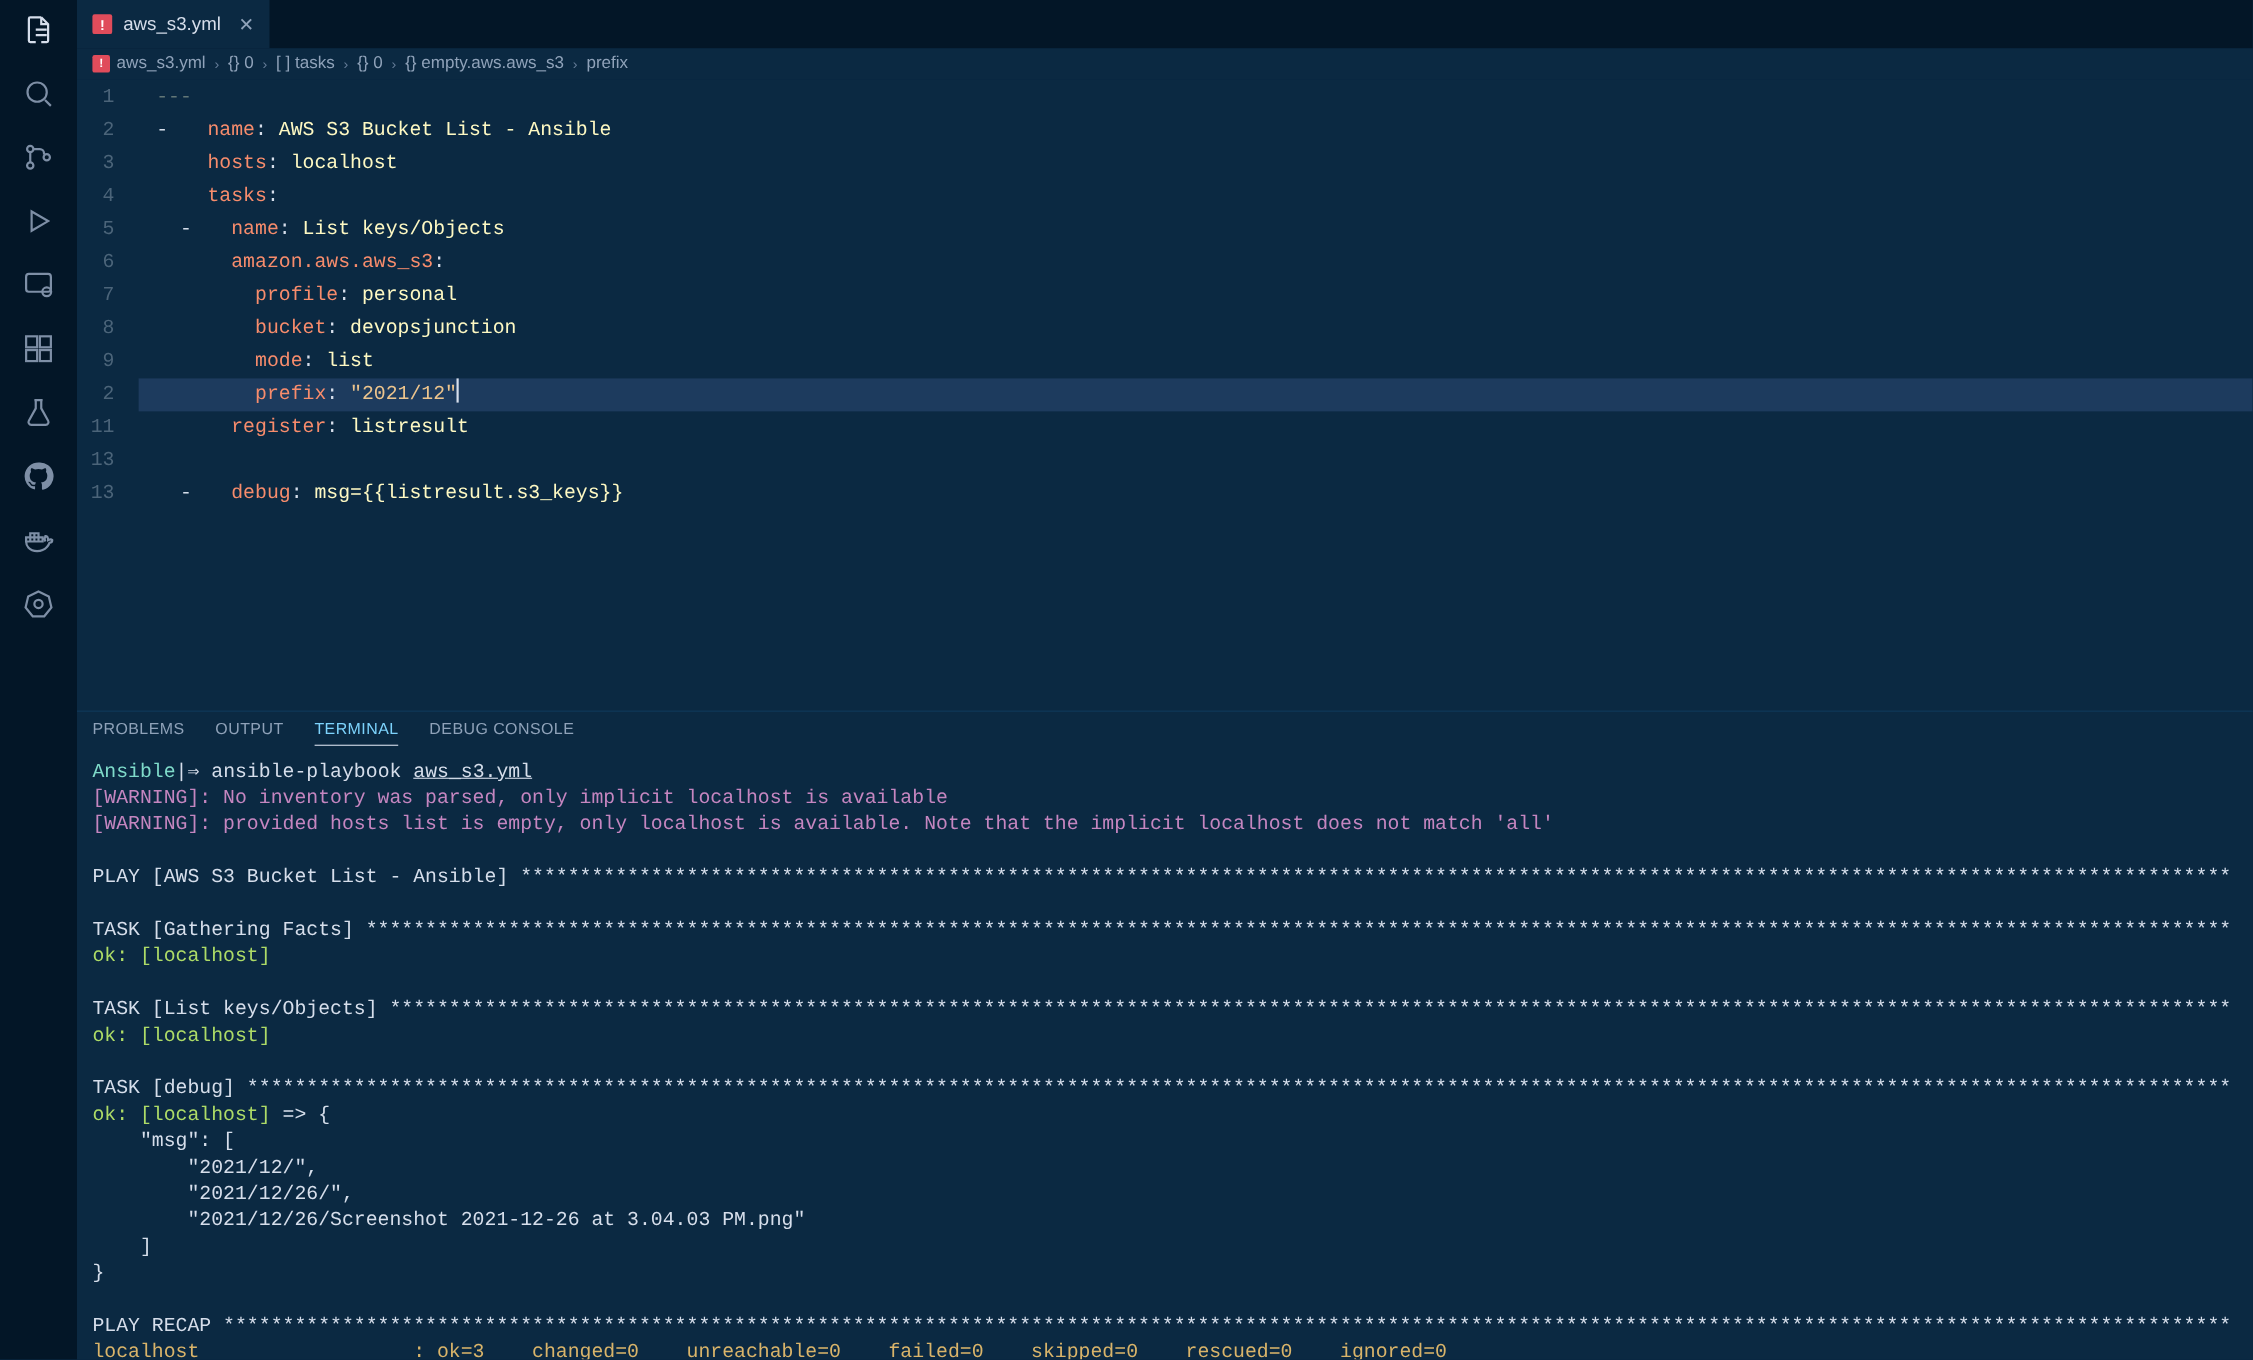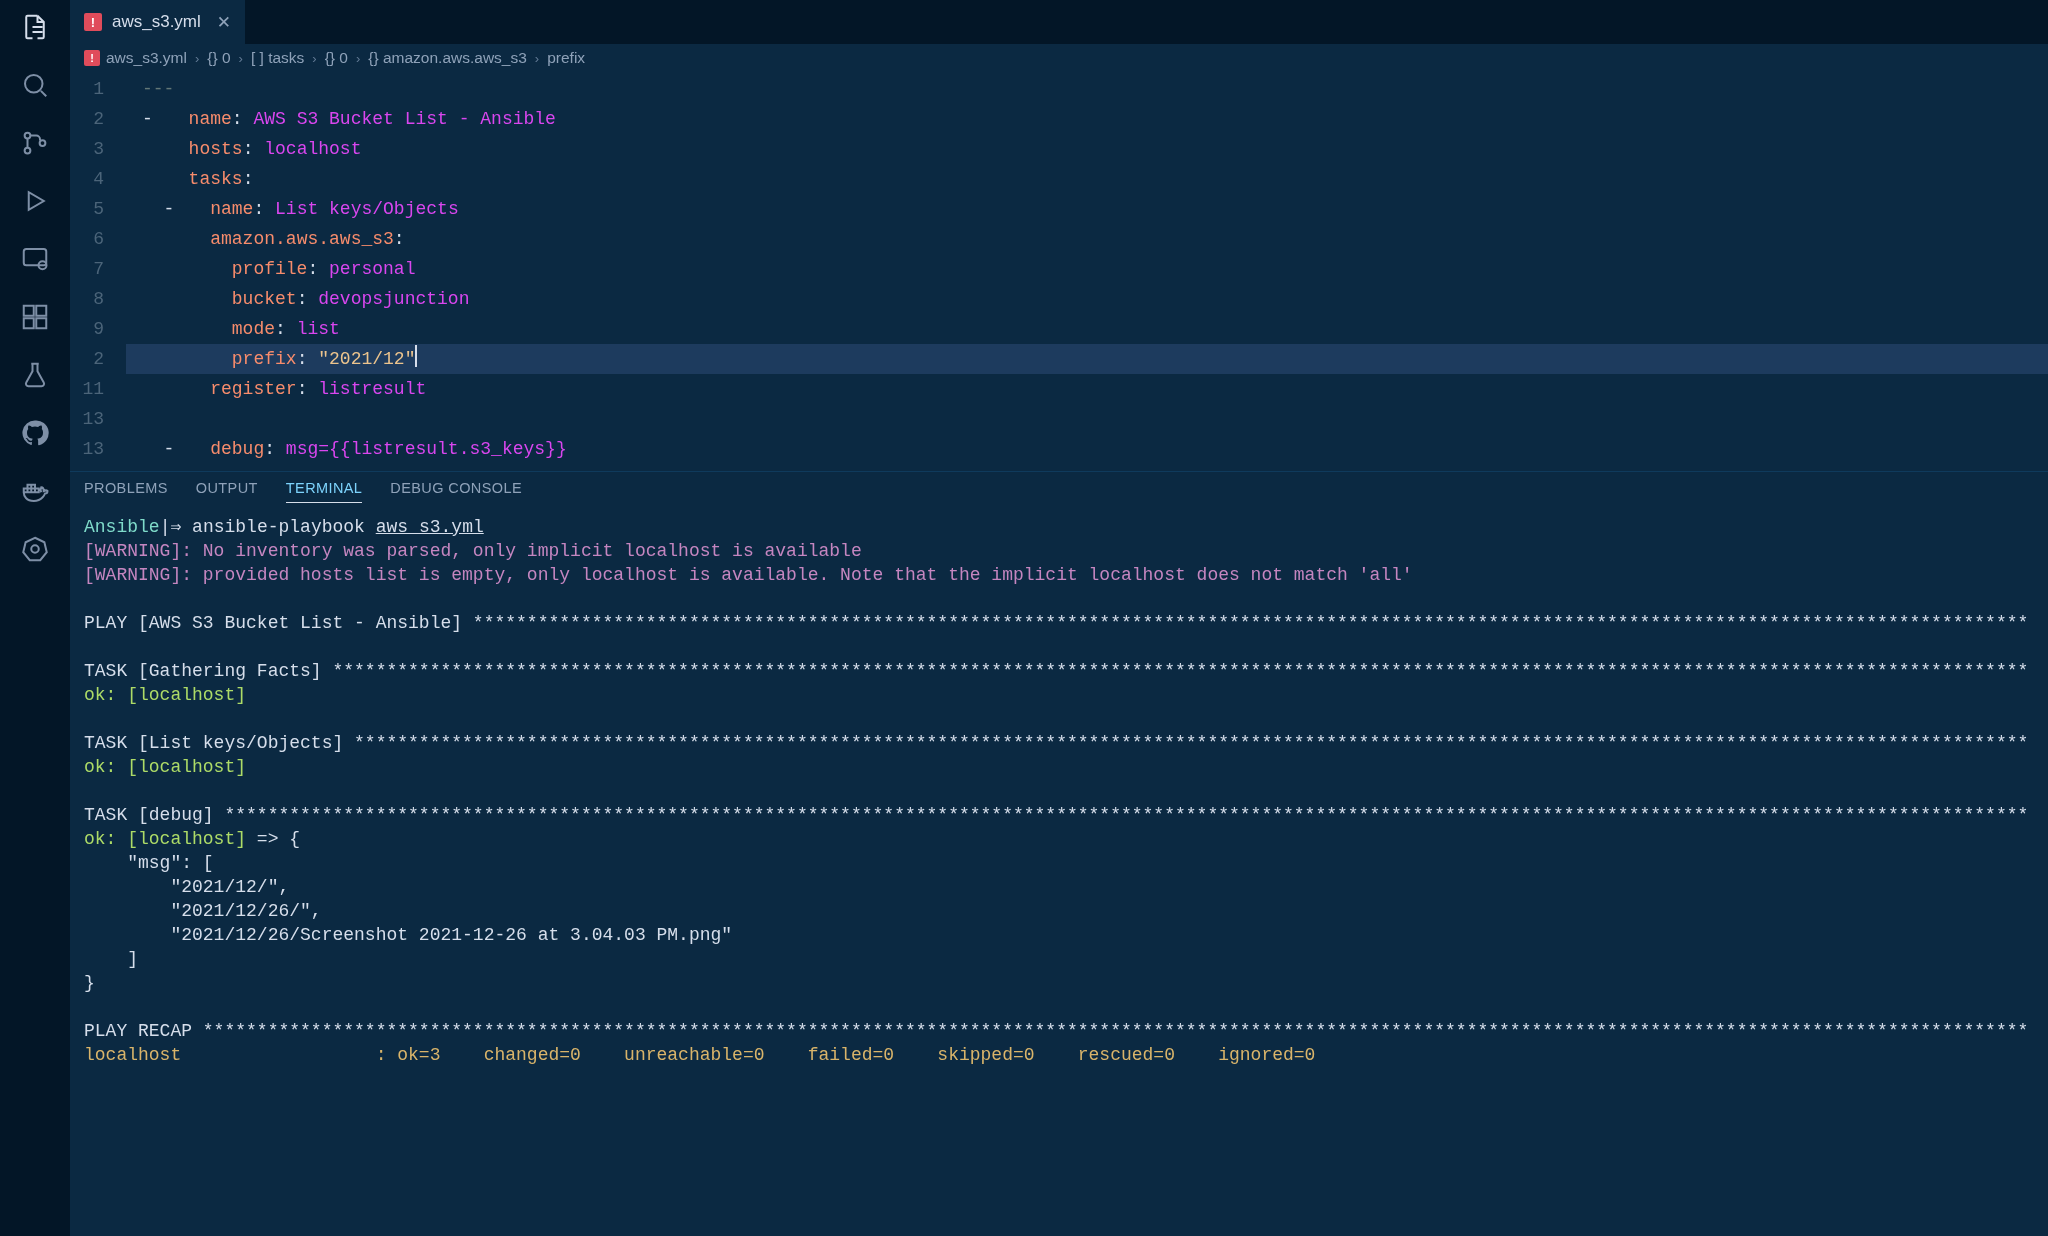--- a/index.html
+++ b/index.html
@@ -94,27 +94,27 @@
     white-space:pre;
     color:#d6deeb;
     position:relative;
   }
   .code .line { height:30px; padding-left:16px; position:relative;}
   .code .line.hl { background:#1d3b5e; }
   .cursor { display:inline-block; width:1.5px; height:22px; background:#d6deeb; vertical-align:-3px;}
   
   .p  { color:#d6deeb; }              
   .ky { color:#f78c6c; font-style:normal;margin-left:25px;}  
-  .sv { color:#d946ef; }              
+  .sv { color:#fef9c3; }              
   .qs { color:#ecc48d; }              
   .dash{ color:#d6deeb; }
   .gry{ color:#637777; }              
   
   .panel {
-    height:765px;
+    height:590px;
     border-top:1px solid #0f3a5c;
     background:#0b2942;
     display:flex;
     flex-direction:column;
   }
   .panel-tabs{
     display:flex;
     gap:28px;
     padding:8px 14px 0 14px;
     font-family:-apple-system,BlinkMacSystemFont,"Segoe UI",sans-serif;
@@ -228,21 +228,21 @@
         <span class="sep">›</span>
         <span class="crumb">
           <span>[ ] tasks</span>
         </span>
         <span class="sep">›</span>
         <span class="crumb">
           <span>{} 0</span>
         </span>
         <span class="sep">›</span>
         <span class="crumb">
-          <span>{} amazon.aws.aws_s3</span>
+          <span>{} empty.aws.aws_s3</span>
         </span>
         <span class="sep">›</span>
         <span class="crumb">
           <span>prefix</span>
         </span>
       </div>
 
     <div class="editor">
       <div class="gutter" id="gutter">
           <div>1</div>

